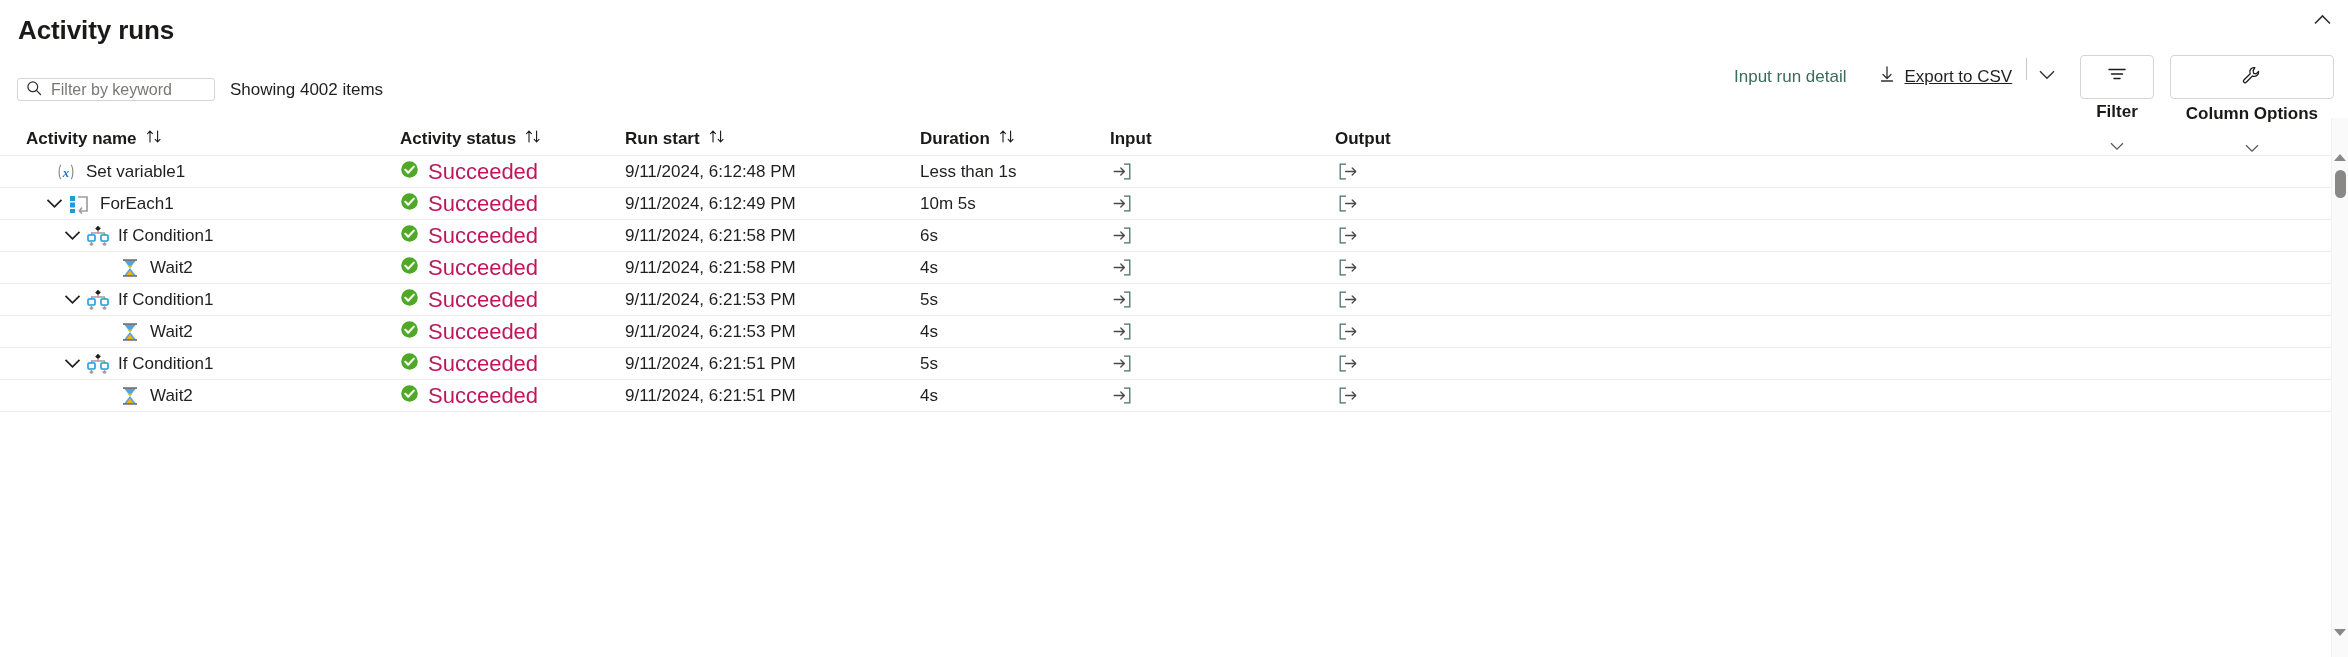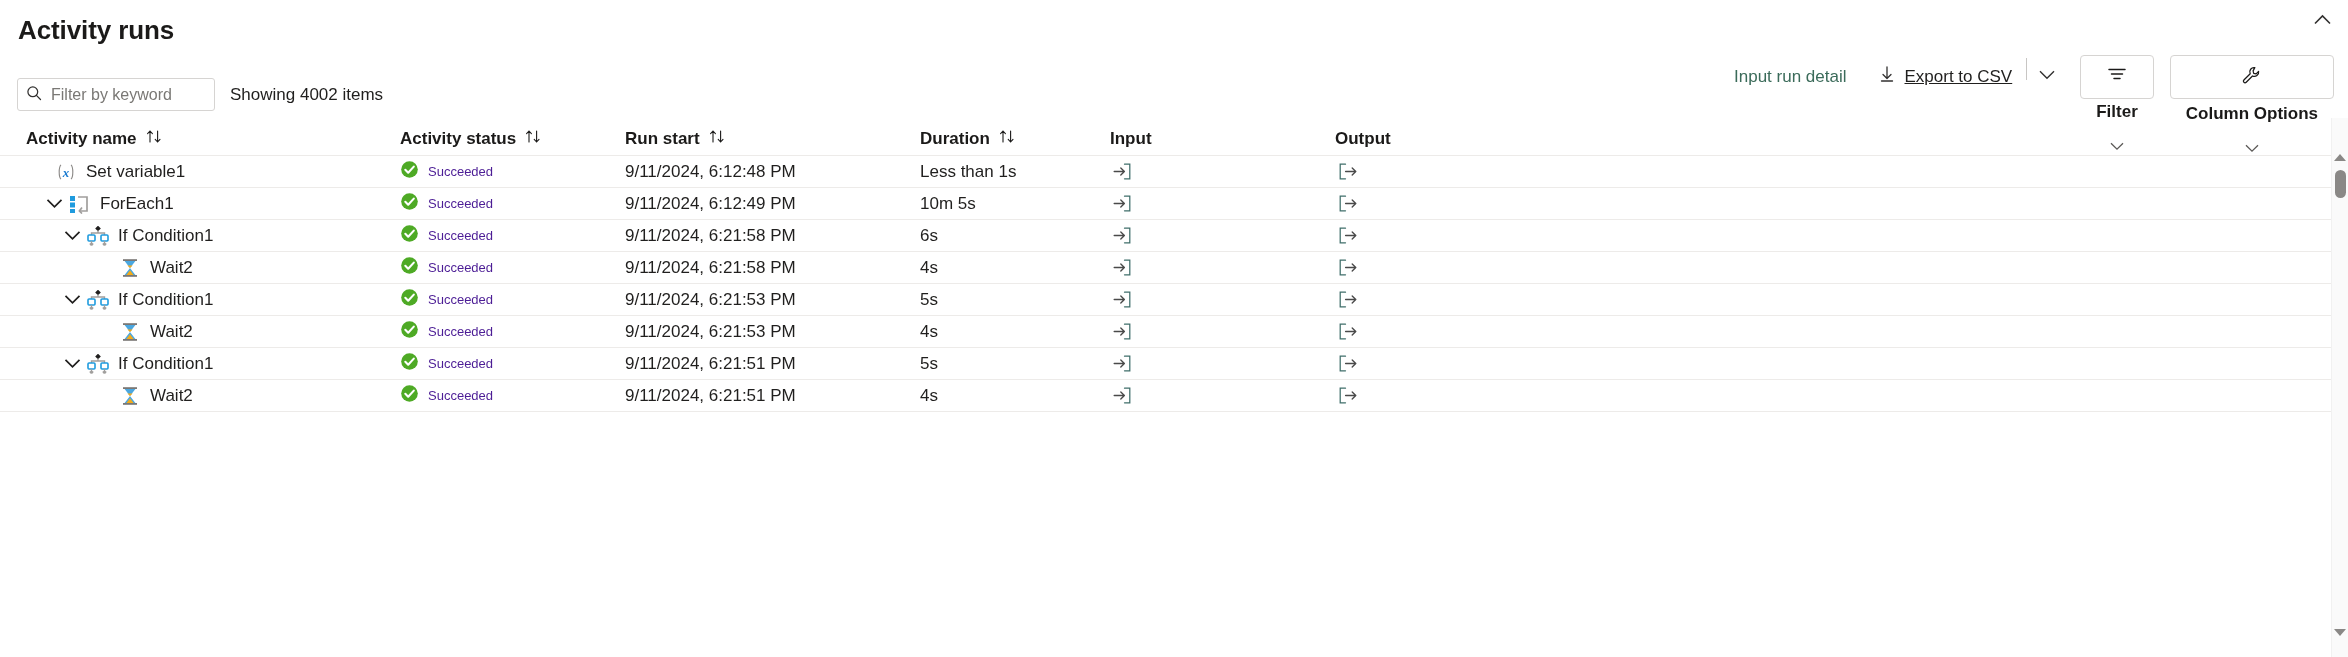--- a/index.html
+++ b/index.html
@@ -124,21 +124,21 @@
   
   .filterrow {
     position: absolute;
     left: 17px;
     top: 78px;
     display: flex;
     align-items: center;
   }
   .search-box {
     width: 198px;
-    height: 33px;
+    height: 23px;
     box-sizing: border-box;
     border: 1px solid #d6d4d2;
     border-radius: 3px;
     display: flex;
     align-items: center;
     padding: 0 8px;
     background: #fff;
   }
   .search-box input {
     border: none;
@@ -231,21 +231,21 @@
     width: 24px;
     min-width: 24px;
     display: flex;
     align-items: center;
     justify-content: center;
     margin-right: 8px;
   }
   .act-label { font-size: 17px; color: #201f1e; }
 
   .status-cell { display: flex; align-items: center; gap: 9px; }
-  .status-text { font-size: 13px; color: #4c1d95; }
+  .status-text { font-size: 22px; color: #be185d; }
 
   .io-btn {
     width: 24px; height: 22px;
     display: flex; align-items: center; justify-content: center;
     cursor: pointer;
   }
 
   
   .vscroll {
     position: absolute;

